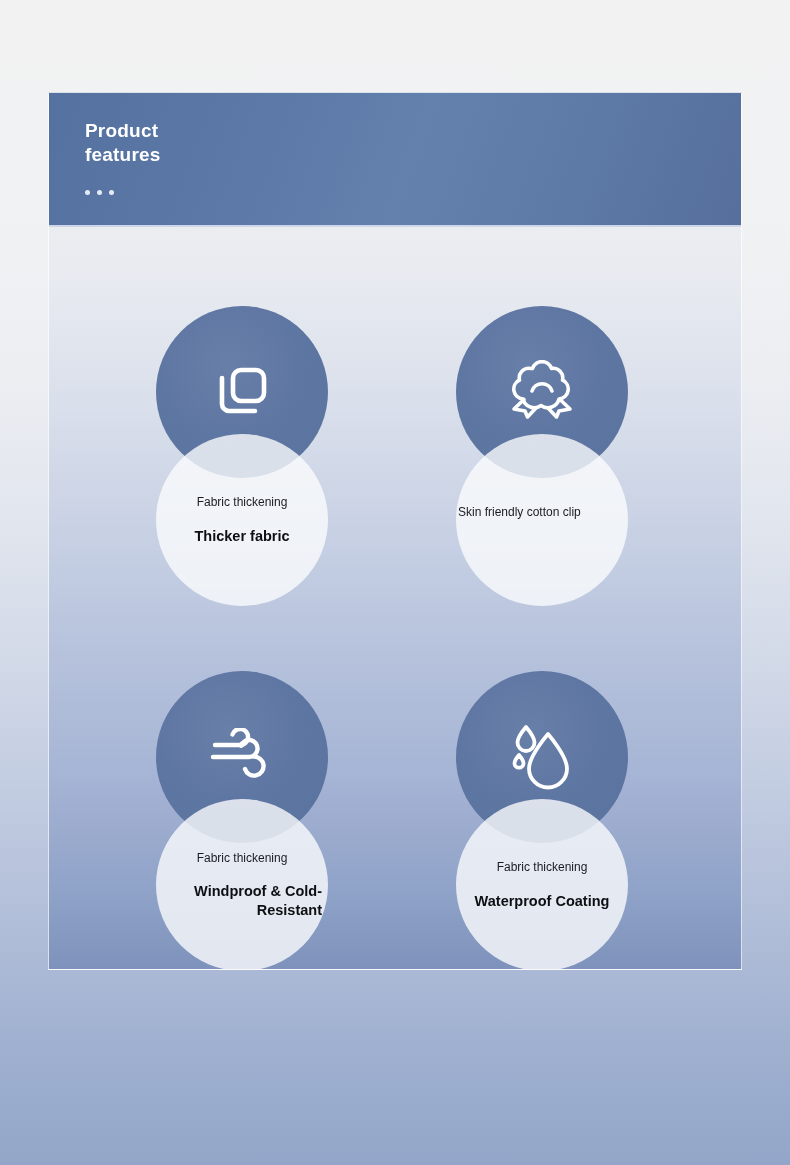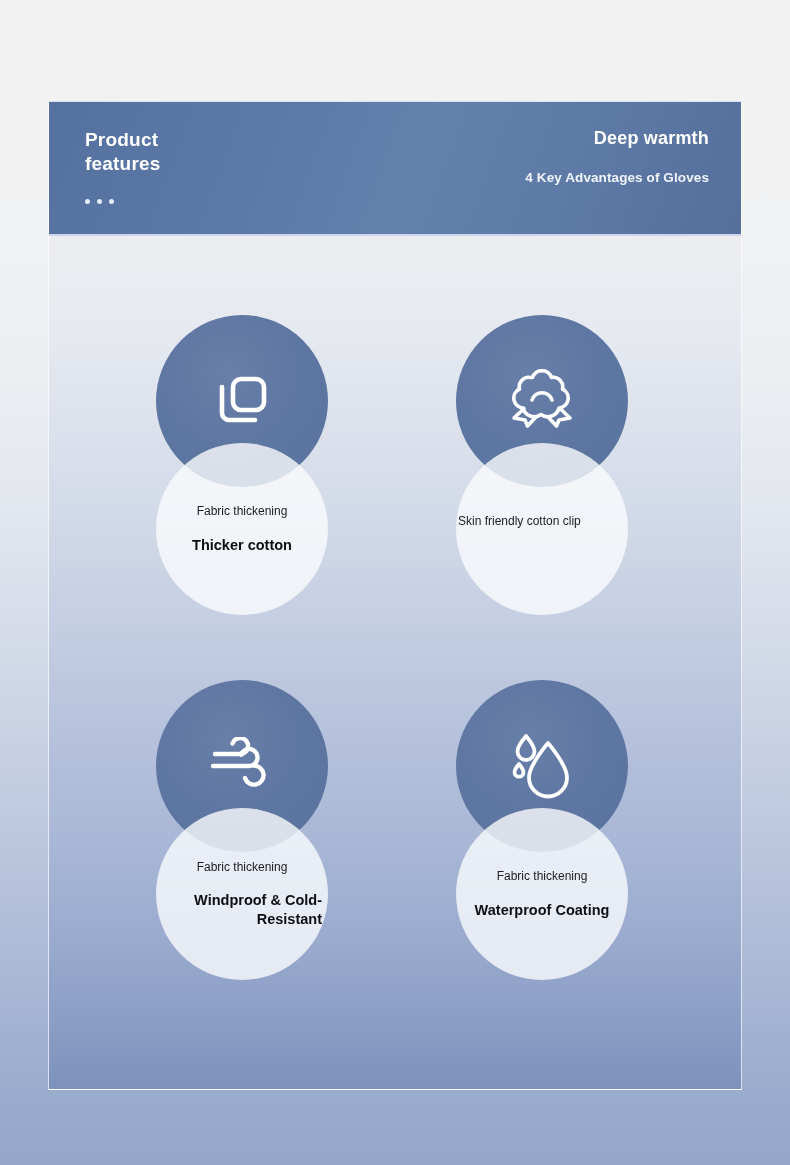--- a/index.html
+++ b/index.html
@@ -21,23 +21,23 @@
         #9fb0d0 90%,
         #93a6c9 100%);
     overflow: hidden;
     position: relative;
   }
 
   
   #poster-card {
     position: absolute;
     left: 48px;
-    top: 101px;
+    top: 92px;
     width: 694px;
-    height: 989px;
+    height: 878px;
     box-sizing: border-box;
     border: 1px solid rgba(255,255,255,0.72);
     background: linear-gradient(180deg,
         rgba(240,240,241,1) 0%,
         rgba(238,239,241,1) 10%,
         rgba(231,234,240,1) 22%,
         rgba(217,223,235,1) 36%,
         rgba(200,209,228,1) 50%,
         rgba(182,194,220,1) 64%,
         rgba(164,179,212,0.95) 78%,
@@ -208,41 +208,37 @@
 
     <div class="hdr-left">
       <div class="hdr-title">Product features</div>
       <div class="hdr-dots">
         <i></i>
         <i></i>
         <i></i>
       </div>
     </div>
 
-    <div class="hdr-right">
-      <div class="hdr-right-title">Deep warmth</div>
-      <div class="hdr-right-sub">4 Key Advantages of Gloves</div>
-    </div>
 
   </div>
 
   <div id="features-grid">
 
     <div class="feature-item pos-0">
       <div class="icon-circle">
         <span>
           <svg width="62" height="62" viewBox="0 0 62 62" fill="none" stroke="#ffffff" stroke-width="4.6" stroke-linecap="round" stroke-linejoin="round">
             <path d="M11 17 v26 a7 7 0 0 0 7 7 h26"></path>
             <rect x="22" y="9" width="31" height="31" rx="8"></rect>
           </svg>
         </span>
       </div>
       <div class="text-circle">
         <div class="feature-sub">Fabric thickening</div>
-        <div class="feature-title">Thicker cotton</div>
+        <div class="feature-title">Thicker fabric</div>
       </div>
     </div>
 
     <div class="feature-item pos-1">
       <div class="icon-circle">
         <span>
           <svg width="68" height="64" viewBox="0 0 68 64" fill="none" stroke="#ffffff" stroke-width="3.6" stroke-linecap="round" stroke-linejoin="round">
             <path d="M24.5 8.5 a10 10 0 0 1 19 0 a9.5 9.5 0 0 1 11 11.5
                      a10 10 0 0 1 -3.5 19 a11.5 11.5 0 0 1 -18 6.5
                      a11.5 11.5 0 0 1 -18 -6.5 a10 10 0 0 1 -3.5 -19

